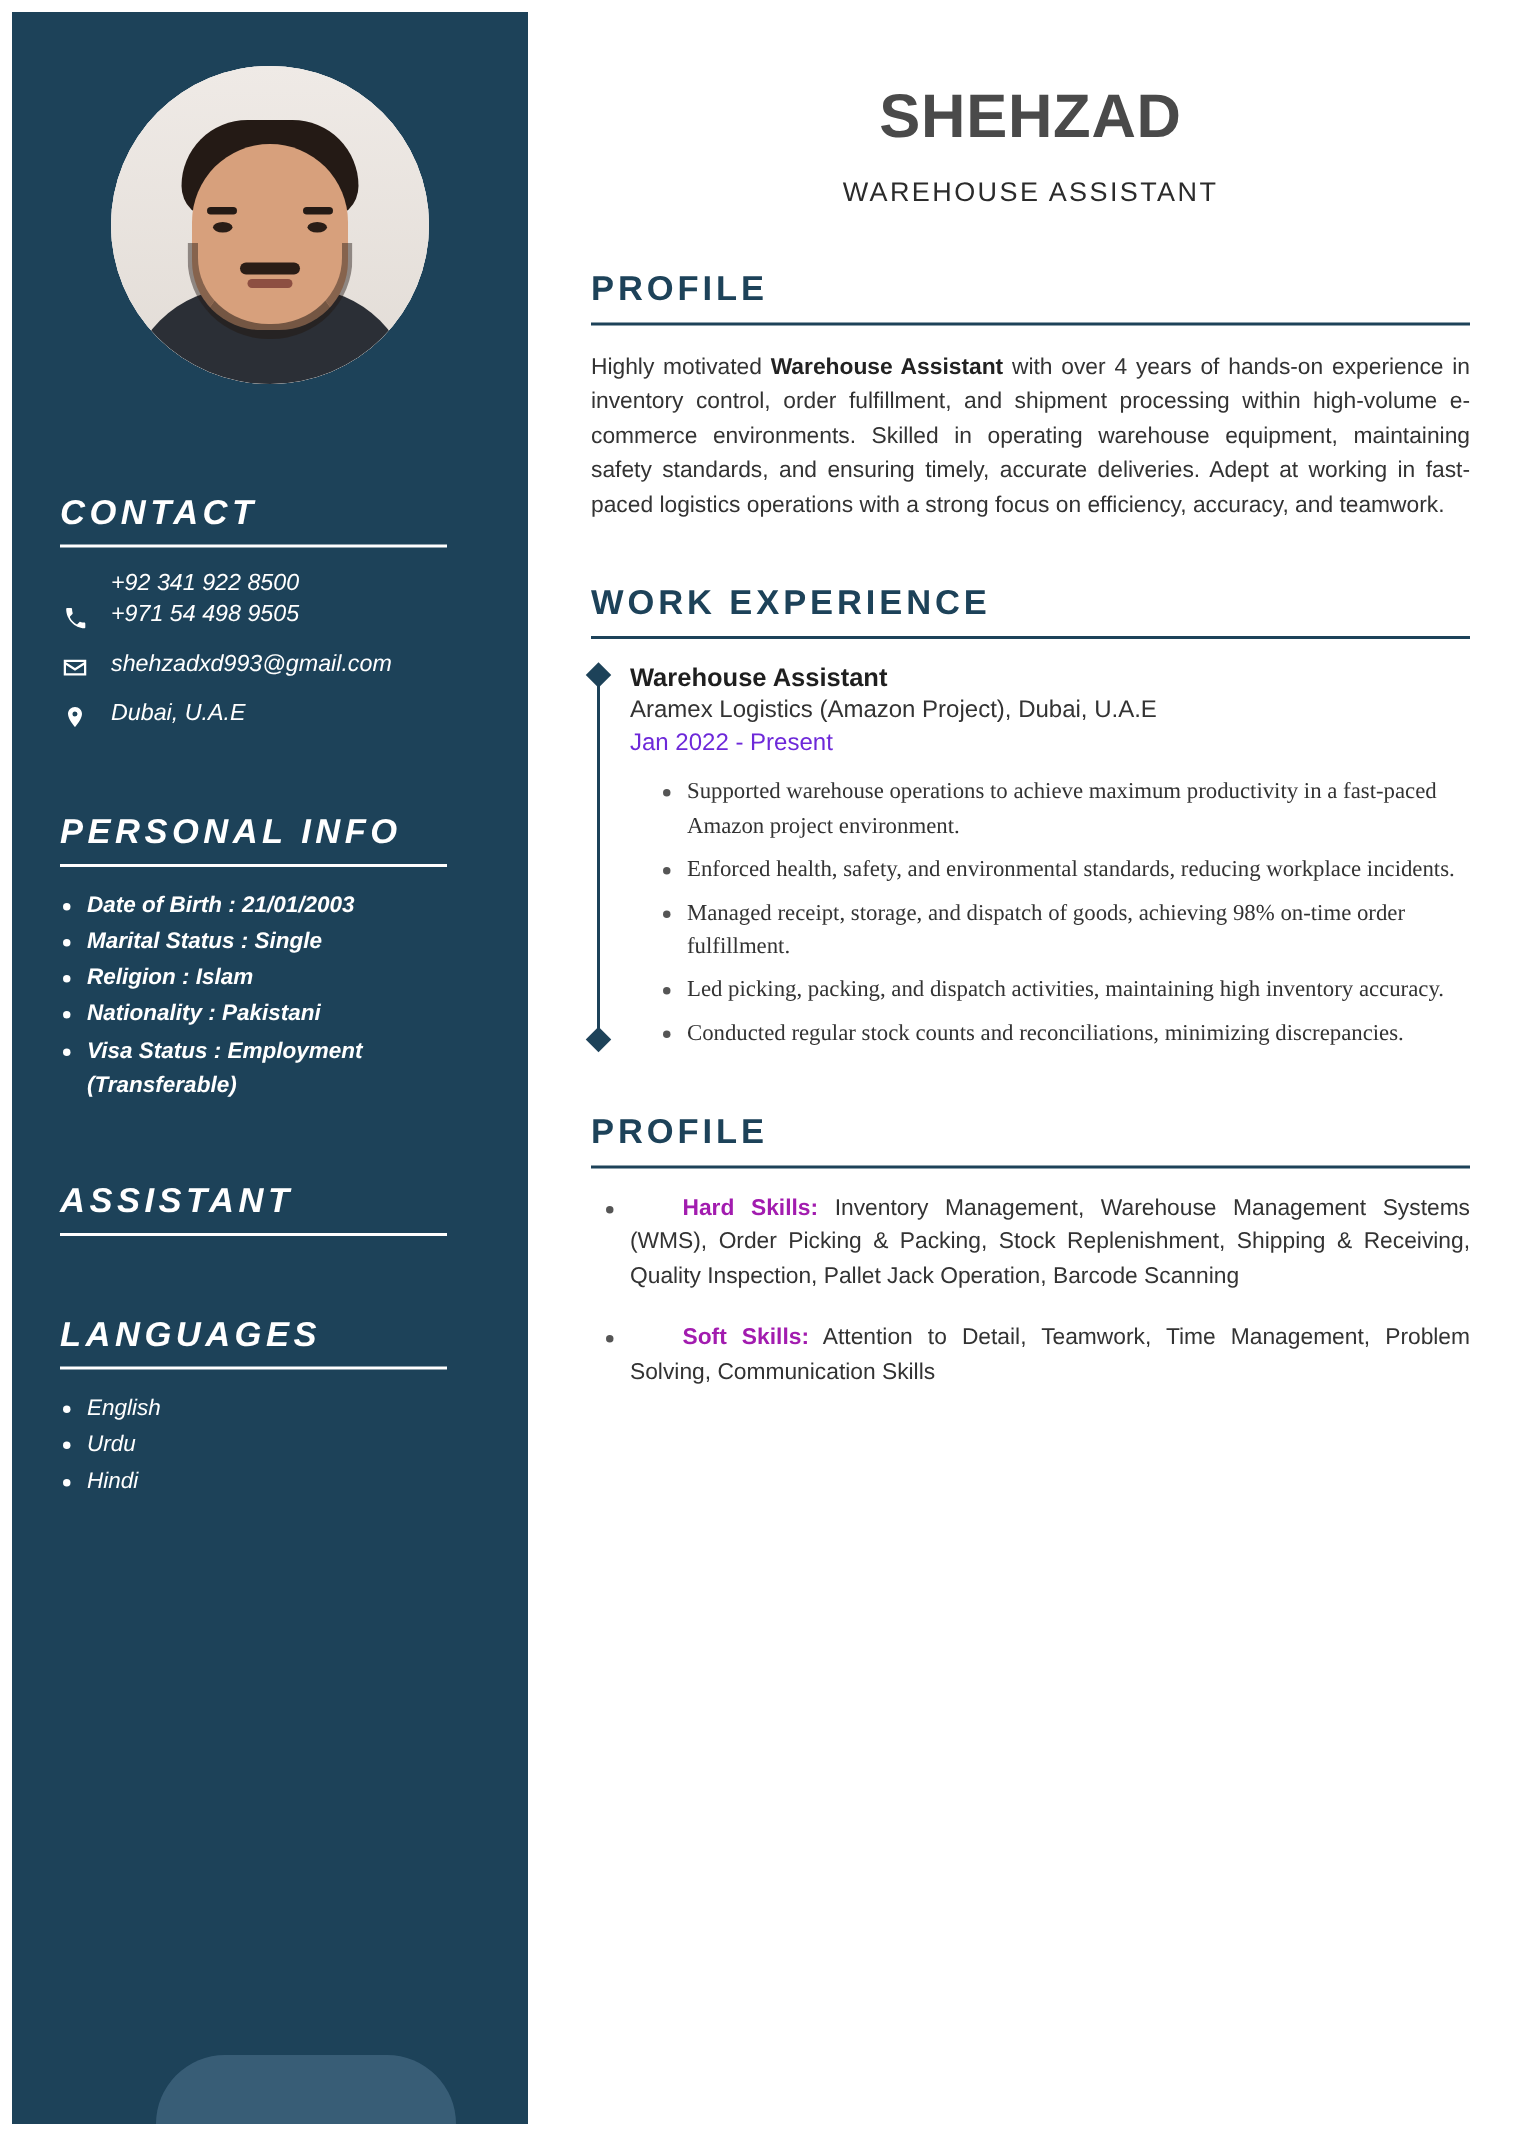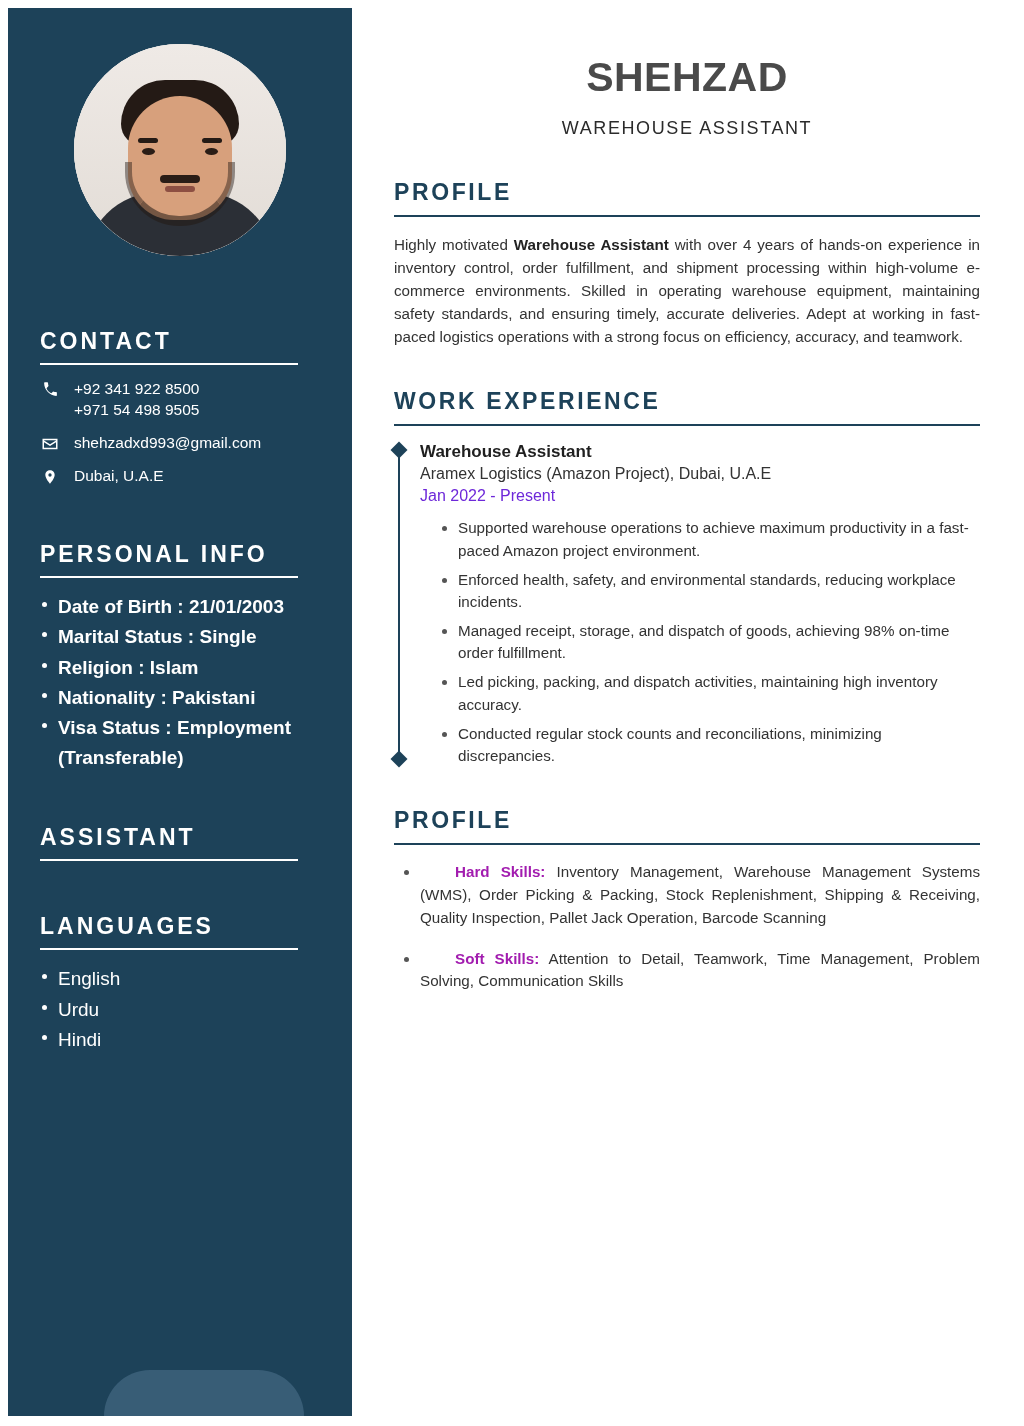--- a/index.html
+++ b/index.html
@@ -31,20 +31,21 @@
   }
   
   .sidebar {
     width: 344px;
     background: #1d4259;
     color: #ffffff;
     box-sizing: border-box;
     padding: 0;
     position: relative;
     flex: 0 0 344px;
+    font-style: italic;
   }
   .photo-wrap {
     margin: 36px auto 0 auto;
     width: 212px;
     height: 212px;
     border-radius: 50%;
     background: #ffffff;
     overflow: hidden;
     position: relative;
   }
@@ -113,21 +114,21 @@
     margin: 0 0 14px 0;
     width: 258px;
   }
   .sec-contact { margin-top: 72px; }
   .sec-personal { margin-top: 54px; }
   .sec-education { margin-top: 52px; }
   .sec-languages { margin-top: 52px; }
 
   .contact-row {
     display: flex;
-    align-items: flex-start;
+    align-items: flex-end;
     gap: 14px;
     margin-bottom: 12px;
     font-size: 15.5px;
     line-height: 1.35;
   }
   .contact-ico {
     width: 20px;
     flex: 0 0 20px;
     display: flex;
     justify-content: center;
@@ -137,21 +138,21 @@
   .contact-text span { display: block; }
 
   ul.side-list {
     list-style: none;
     margin: 4px 0 0 0;
     padding: 0;
   }
   ul.side-list li {
     position: relative;
     padding-left: 18px;
-    font-size: 19px;
+    font-size: 15px;
     line-height: 1.55;
     margin-bottom: 1px;
   }
   ul.side-list li:before {
     content: "";
     position: absolute;
     left: 2px;
     top: 10px;
     width: 5px;
     height: 5px;
@@ -246,20 +247,21 @@
   .job-dates {
     font-size: 16px;
     font-weight: normal;
     color: #6d28d9;
     margin: 4px 0 0 0;
   }
   ul.bullets {
     list-style: none;
     margin: 12px 0 0 0;
     padding: 0 0 0 22px;
+    font-family: Liberation Serif, serif;
   }
   ul.bullets li {
     position: relative;
     padding-left: 16px;
     font-size: 15.2px;
     color: #333333;
     line-height: 1.46;
     margin-bottom: 7px;
   }
   ul.bullets li:before {

